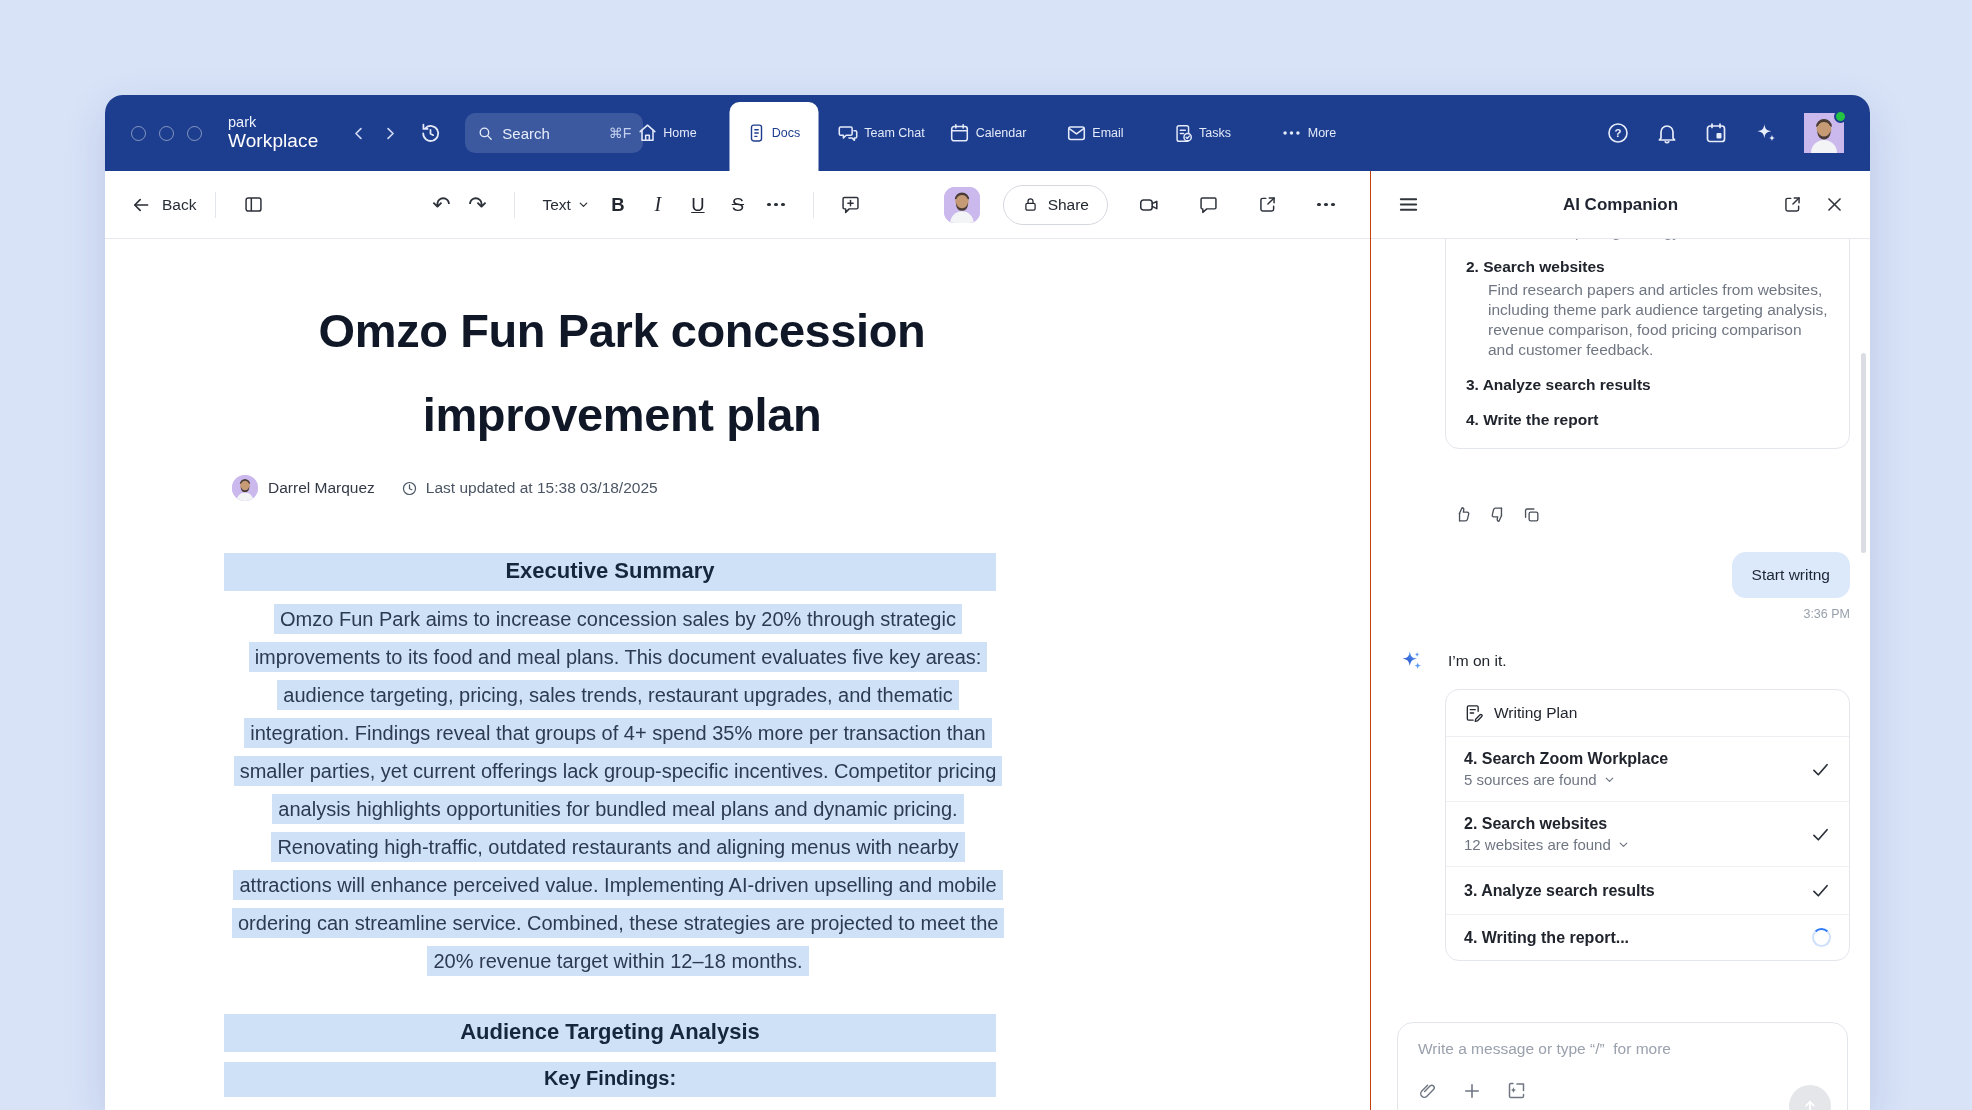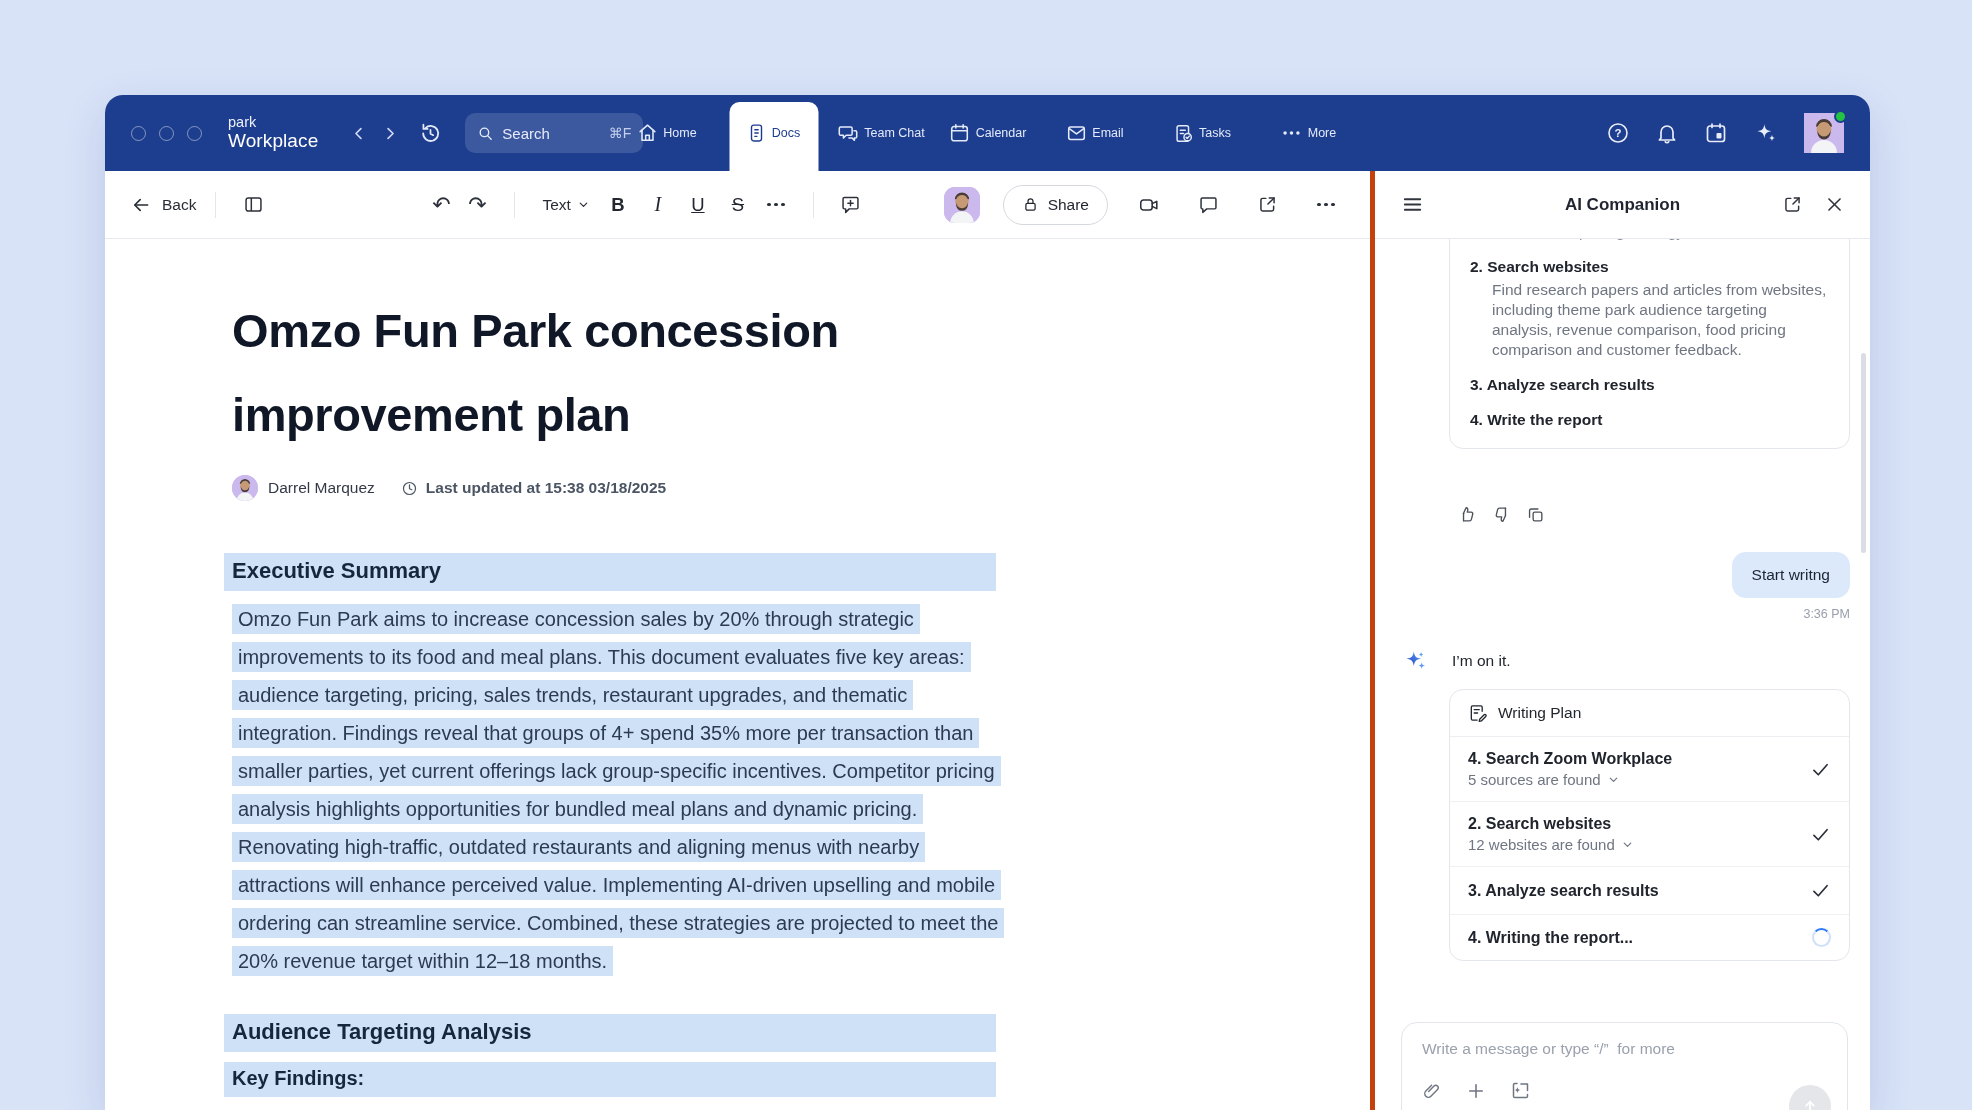--- a/index.html
+++ b/index.html
@@ -56,22 +56,22 @@
   .nav-tab > * { position:relative; z-index:1; }
 
   .nav-right { margin-left:auto; display:flex; align-items:center; gap:25px; color:#e8edfa; }
   .nav-right .nicon { cursor:pointer; }
   .avatar-wrap { position:relative; width:40px; height:40px; cursor:pointer; }
   .avatar { width:40px; height:40px; border-radius:12px; background:#cbb9ee; overflow:hidden; }
   .status-dot { position:absolute; right:-3px; top:-3px; width:13px; height:13px; border-radius:50%; background:#23c343; border:2.5px solid #1d3d8e; }
 
   
   .main { flex:1; display:flex; min-height:0; }
-  .doc-pane { width:1265px; flex:0 0 1265px; display:flex; flex-direction:column; background:#fff; }
-  .companion-pane { flex:1; border-left:5px solid #c2410c; position:relative; overflow:hidden; background:#fff; }
+  .doc-pane { width:1265px; flex:0 0 1265px; display:flex; flex-direction:column; background:#fff;text-align:center; }
+  .companion-pane { flex:1; border-left:1px solid #c2410c; position:relative; overflow:hidden; background:#fff; }
 
   
   .toolbar { flex:0 0 68px; display:flex; align-items:center; padding:0 26px; border-bottom:1px solid #e7e9ee; color:#272c35; }
   .tb-back { display:flex; align-items:center; gap:11px; font-size:15.5px; cursor:pointer; color:#272c35; }
   .tb-sep { width:1px; height:26px; background:#e3e6eb; margin:0 19px; }
   .tb-btn { width:36px; height:36px; border-radius:8px; display:flex; align-items:center; justify-content:center; cursor:pointer; color:#2c313a; }
   .undo-glyph { font-size:22px; line-height:1; font-family:"DejaVu Sans", sans-serif; }
   .tb-center { display:flex; align-items:center; margin-left:152px; }
   .tb-text { display:flex; align-items:center; gap:6px; font-size:15.5px; padding:0 8px; height:36px; cursor:pointer; }
   .fmt { width:40px; height:36px; display:flex; align-items:center; justify-content:center; font-size:18.5px; cursor:pointer; color:#23272f; }
@@ -88,21 +88,21 @@
     display:flex; align-items:center; gap:9px; padding:0 18px; font-size:15.5px;
     font-weight:500; cursor:pointer; color:#23272f;
   }
 
   
   .doc-scroll { flex:1; overflow:hidden; padding:50px 0 0 127px; }
   .doc-title { width:780px; font-size:47px; line-height:84px; font-weight:700; color:#101828; letter-spacing:-.4px; }
   .byline { margin-top:18px; display:flex; align-items:center; gap:10px; font-size:15.5px; color:#333a46; }
   .avatar-sm { width:26px; height:26px; border-radius:50%; background:#cbb9ee; overflow:hidden; }
   .byline .who { font-weight:500; }
-  .byline .meta { display:flex; align-items:center; gap:8px; color:#4b5563; margin-left:16px;font-weight:bold; }
+  .byline .meta { display:flex; align-items:center; gap:8px; color:#4b5563; margin-left:16px; }
   .doc-body { margin-top:52px; width:772px; }
   .h-block { background:#cfe1f7; padding:5px 8px 7px; margin-left:-8px; width:772px; font-weight:700; font-size:22px; color:#16263e; }
   .para { margin-top:9px; font-size:20px; line-height:38px; color:#2c3a52; }
   .para .hl { background:#cfe1f7; padding:4px 6px; -webkit-box-decoration-break:clone; box-decoration-break:clone; }
   .h2-block { margin-top:34px; }
   .h3-block { margin-top:10px; font-size:20px; }
 
   
   .comp-header { height:68px; border-bottom:1px solid #e7e9ee; display:flex; align-items:center; padding:0 26px; position:relative; }
   .comp-title { position:absolute; left:0; right:0; text-align:center; font-size:17px; font-weight:700; color:#1f2430; pointer-events:none; }

